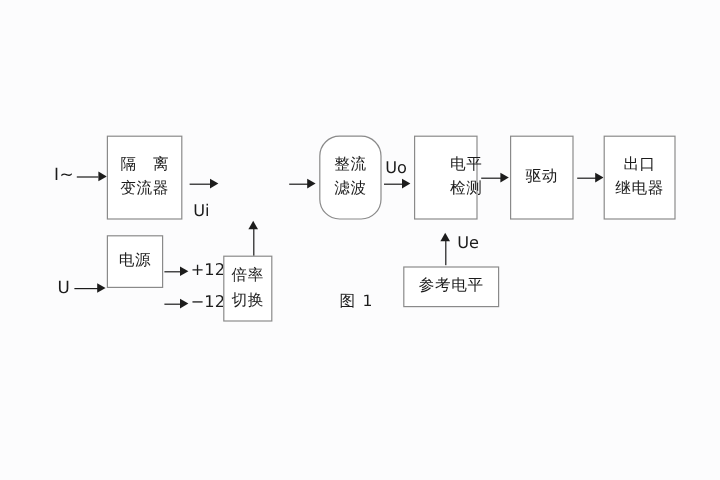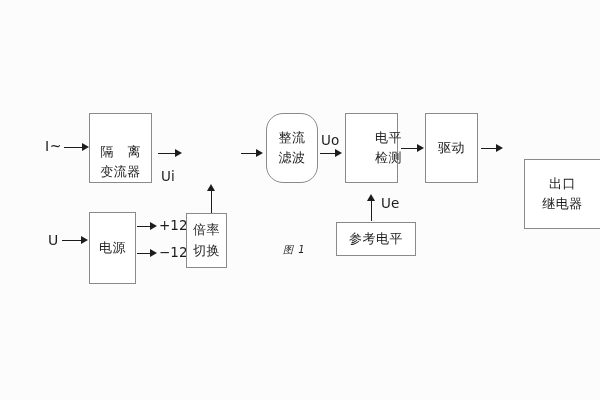--- a/index.html
+++ b/index.html
@@ -46,23 +46,22 @@
     position: absolute;
     color: #1c1c1c;
     font-size: 13px;
     white-space: nowrap;
     line-height: 1;
   }
   .label.sig {
     font-size: 13.5px;
   }
   .label.cap {
-    font-size: 10px;
+    font-size: 13px;
     letter-spacing: 1px;
-    font-style: italic;
   }
   .label.term {
     font-size: 14px;
     letter-spacing: 0.5px;
   }
 
   
   .hline {
     position: absolute;
     height: 0;
@@ -91,21 +90,21 @@
 </style>
 </head>
 <body>
 
 <div id="canvas">
 
   <div class="label term" style="left:45px; top:139px;">I~</div>
   <div class="hline" style="left:64px; top:147px; width:18px;"></div>
   <div class="arrow-r" style="left:82px; top:143px;"></div>
 
-  <div class="block wide-spacing" style="left:89px; top:113px; width:63px; height:70px;justify-content:flex-end;">
+  <div class="block wide-spacing" style="left:89px; top:113px; width:63px; height:70px;">
     <span class="ln">隔 离</span>
     <span class="ln">变流器</span>
   </div>
 
   <div class="label sig" style="left:161px; top:130px;margin-top:40px;">Ui</div>
   <div class="hline" style="left:158px; top:153px; width:17px;"></div>
   <div class="arrow-r" style="left:175px; top:149px;"></div>
 
 
   <div class="hline" style="left:241px; top:153px; width:16px;"></div>
@@ -128,30 +127,30 @@
   <div class="hline" style="left:401px; top:148px; width:17px;"></div>
   <div class="arrow-r" style="left:417px; top:144px;"></div>
 
   <div class="block" style="left:425px; top:113px; width:53px; height:70px;">
     <span class="ln">驱动</span>
   </div>
 
   <div class="hline" style="left:481px; top:148px; width:17px;"></div>
   <div class="arrow-r" style="left:496px; top:144px;"></div>
 
-  <div class="block" style="left:524px; top:113px; width:77px; height:70px;margin-top:46px;">
+  <div class="block" style="left:503px; top:113px; width:60px; height:70px;">
     <span class="ln">出口</span>
     <span class="ln">继电器</span>
   </div>
 
   <div class="label term" style="left:48px; top:233px;">U</div>
   <div class="hline" style="left:62px; top:240px; width:20px;"></div>
   <div class="arrow-r" style="left:81px; top:236px;"></div>
 
-  <div class="block" style="left:89px; top:212px; width:47px; height:72px;">
+  <div class="block" style="left:89px; top:196px; width:47px; height:44px;">
     <span class="ln">电源</span>
   </div>
 
   <div class="hline" style="left:137px; top:226px; width:14px;"></div>
   <div class="arrow-r" style="left:150px; top:222px;"></div>
   <div class="label sig" style="left:159px; top:219px;">+12V</div>
 
   <div class="hline" style="left:137px; top:253px; width:14px;"></div>
   <div class="arrow-r" style="left:150px; top:249px;"></div>
   <div class="label sig" style="left:159px; top:246px;">−12V</div>

